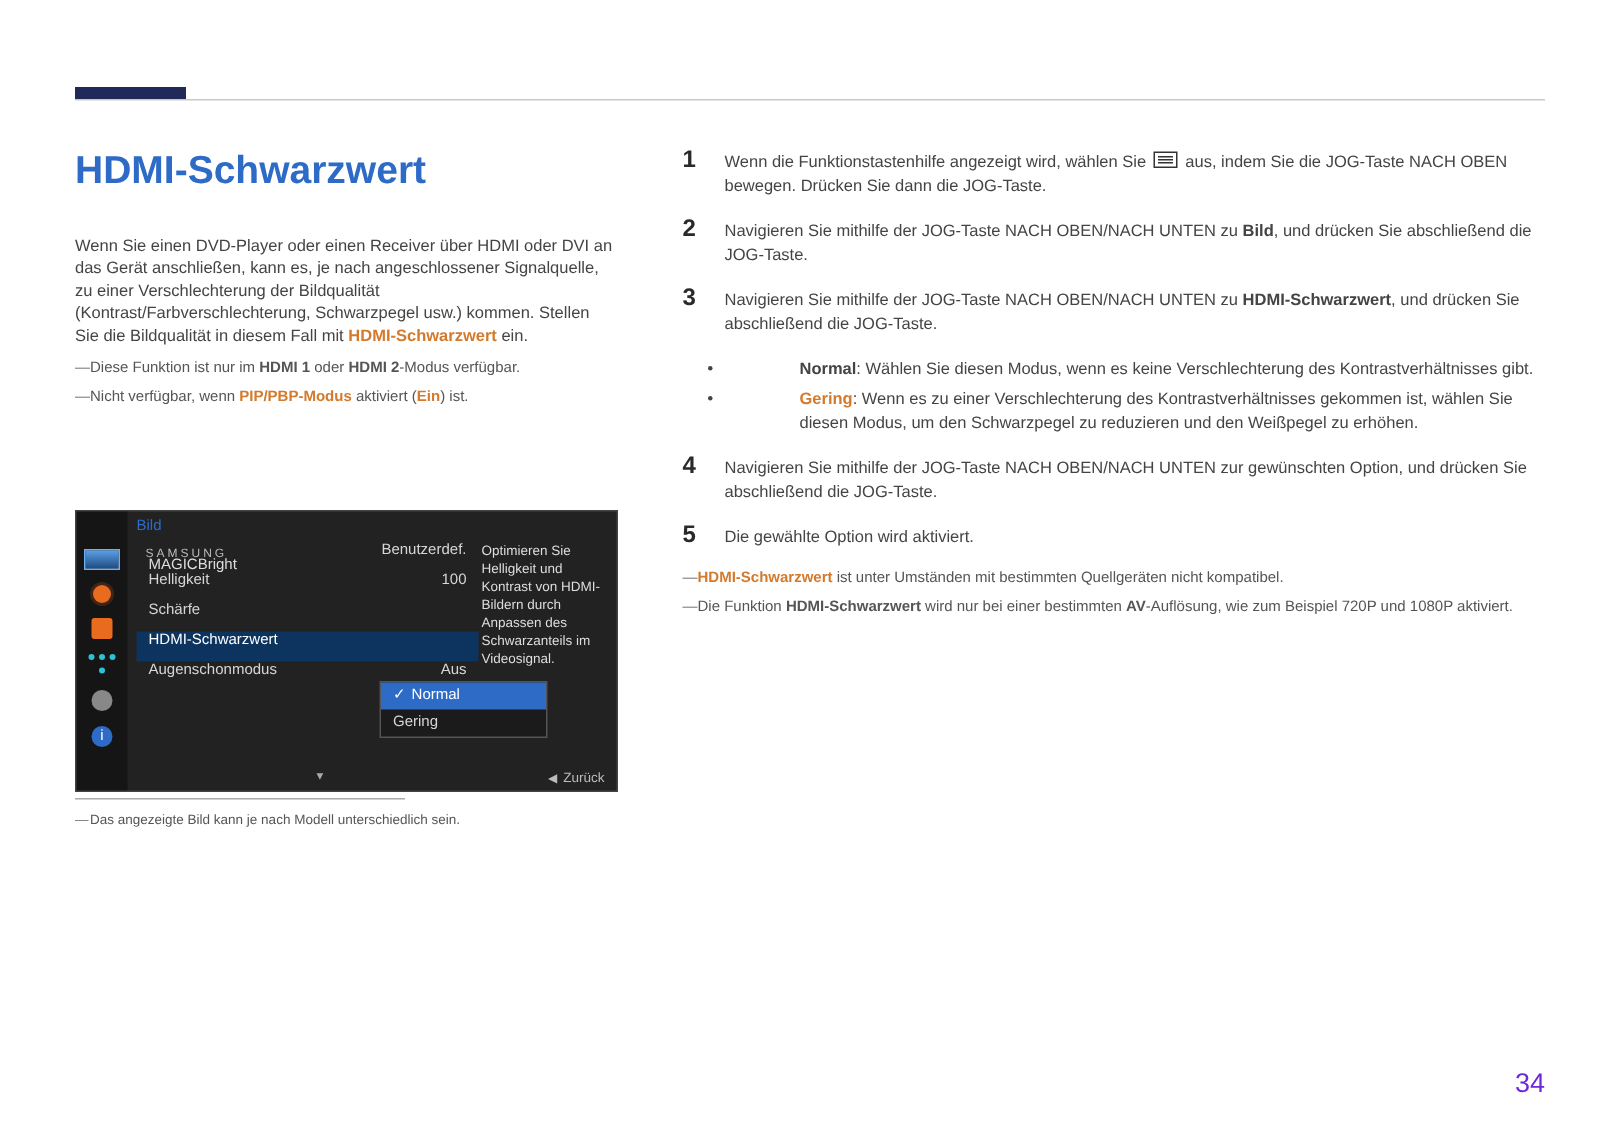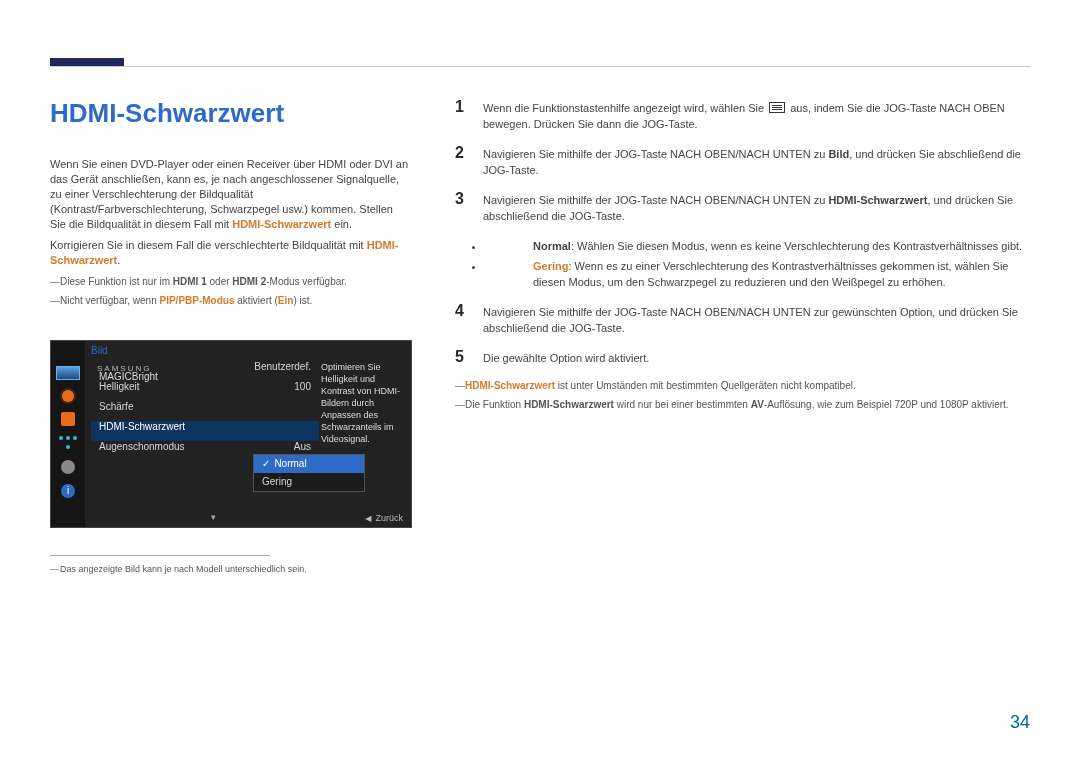--- a/index.html
+++ b/index.html
@@ -54,44 +54,41 @@
   .magic2{ position:absolute; left:48px; top:30px; font-size:10px; color:#ddd;}
   .popup{ position:absolute; left:202px; top:113px; width:110px; background:#1b1b1b; border:1px solid #555; z-index:2; }
   .popup .opt{ height:18px; line-height:18px; padding:0 8px; font-size:10px; display:flex; align-items:center; }
   .popup .opt.selected{ background:#2d6bc7; color:#fff; }
   .popup .opt.selected::before{ content:"✓"; margin-right:4px; }
   .desc{ position:absolute; right:4px; top:20px; width:86px; font-size:9px; line-height:12px; color:#ddd; }
   .back{ position:absolute; right:8px; bottom:4px; font-size:9px; color:#bbb; }
   .back::before{ content:"◀"; margin-right:4px; font-size:8px; }
   .down-caret{position:absolute; left:160px; bottom:5px; color:#aaa; font-size:9px;}
 
-  .page-num{ position:absolute; right:50px; bottom:30px; font-size:18px; color:#0369a1; }
+  .page-num{ position:absolute; right:50px; bottom:30px; font-size:18px; color:#6d28d9; }
   
   .ico-mon{ background:linear-gradient(#5aa0e8,#1e4b80); border:1px solid #6fb1f0; height:12px!important;}
   .ico-sun{ background:#e86b1e; border-radius:50%; width:12px!important; height:12px!important; box-shadow:0 0 0 2px rgba(232,107,30,.2);}
   .ico-a{ background:#e86b1e; border-radius:2px; width:14px!important;}
   .ico-dots{ width:18px!important; height:14px!important; display:flex!important; flex-wrap:wrap; gap:3px; justify-content:center;}
   .ico-dots b{ width:4px; height:4px; background:#2ec0d3; border-radius:50%; display:block;}
   .ico-gear{ width:14px!important; height:14px!important; border-radius:50%; background:#888; position:relative;}
   .ico-info{ width:14px!important; height:14px!important; border-radius:50%; background:#2d6bc7; color:#fff; text-align:center; font-size:10px; line-height:14px;}
 </style>
 </head>
 <body>
 
 <div class="top-rule"></div>
 <div class="top-tab"></div>
 
 <div class="left-col">
   <h1 class="h1">HDMI-Schwarzwert</h1>
 
   <p class="para">
     <span>Wenn Sie einen DVD-Player oder einen Receiver über HDMI oder DVI an das Gerät anschließen, kann es, je nach angeschlossener Signalquelle, zu einer Verschlechterung der Bildqualität (Kontrast/Farbverschlechterung, Schwarzpegel usw.) kommen. Stellen Sie die Bildqualität in diesem Fall mit </span><span class="hl">HDMI-Schwarzwert</span><span> ein.</span>
-  </p>
-  <p class="para">
-    <span>Korrigieren Sie in diesem Fall die verschlechterte Bildqualität mit </span><span class="hl">HDMI-Schwarzwert</span><span>.</span>
   </p>
 
   <p class="note">
     <span>Diese Funktion ist nur im </span><span class="bold">HDMI 1</span><span> oder </span><span class="bold">HDMI 2</span><span>-Modus verfügbar.</span>
   </p>
   <p class="note">
     <span>Nicht verfügbar, wenn </span><span class="hl">PIP/PBP-Modus</span><span> aktiviert (</span><span class="hl">Ein</span><span>) ist.</span>
   </p>
 </div>
 
@@ -139,21 +136,21 @@
 
   <div class="popup">
     <div class="opt selected">Normal</div>
     <div class="opt">Gering</div>
   </div>
 
   <div class="desc">Optimieren Sie Helligkeit und Kontrast von HDMI-Bildern durch Anpassen des Schwarzanteils im Videosignal.</div>
   <div class="back">Zurück</div>
 </div>
 
-<div style="position:absolute; left:50px; top:545px; width:360px;">
+<div style="position:absolute; left:50px; top:522px; width:360px;">
   <hr class="hr-thin">
   <p class="note caption" style="padding-left:10px;">Das angezeigte Bild kann je nach Modell unterschiedlich sein.</p>
 </div>
 
 <div class="right-col">
 
   <div class="step">
     <div class="step-num">1</div>
     <div class="step-body">
       <span>Wenn die Funktionstastenhilfe angezeigt wird, wählen Sie </span><span class="icon-menu"></span><span> aus, indem Sie die JOG-Taste NACH OBEN bewegen. Drücken Sie dann die JOG-Taste.</span>

